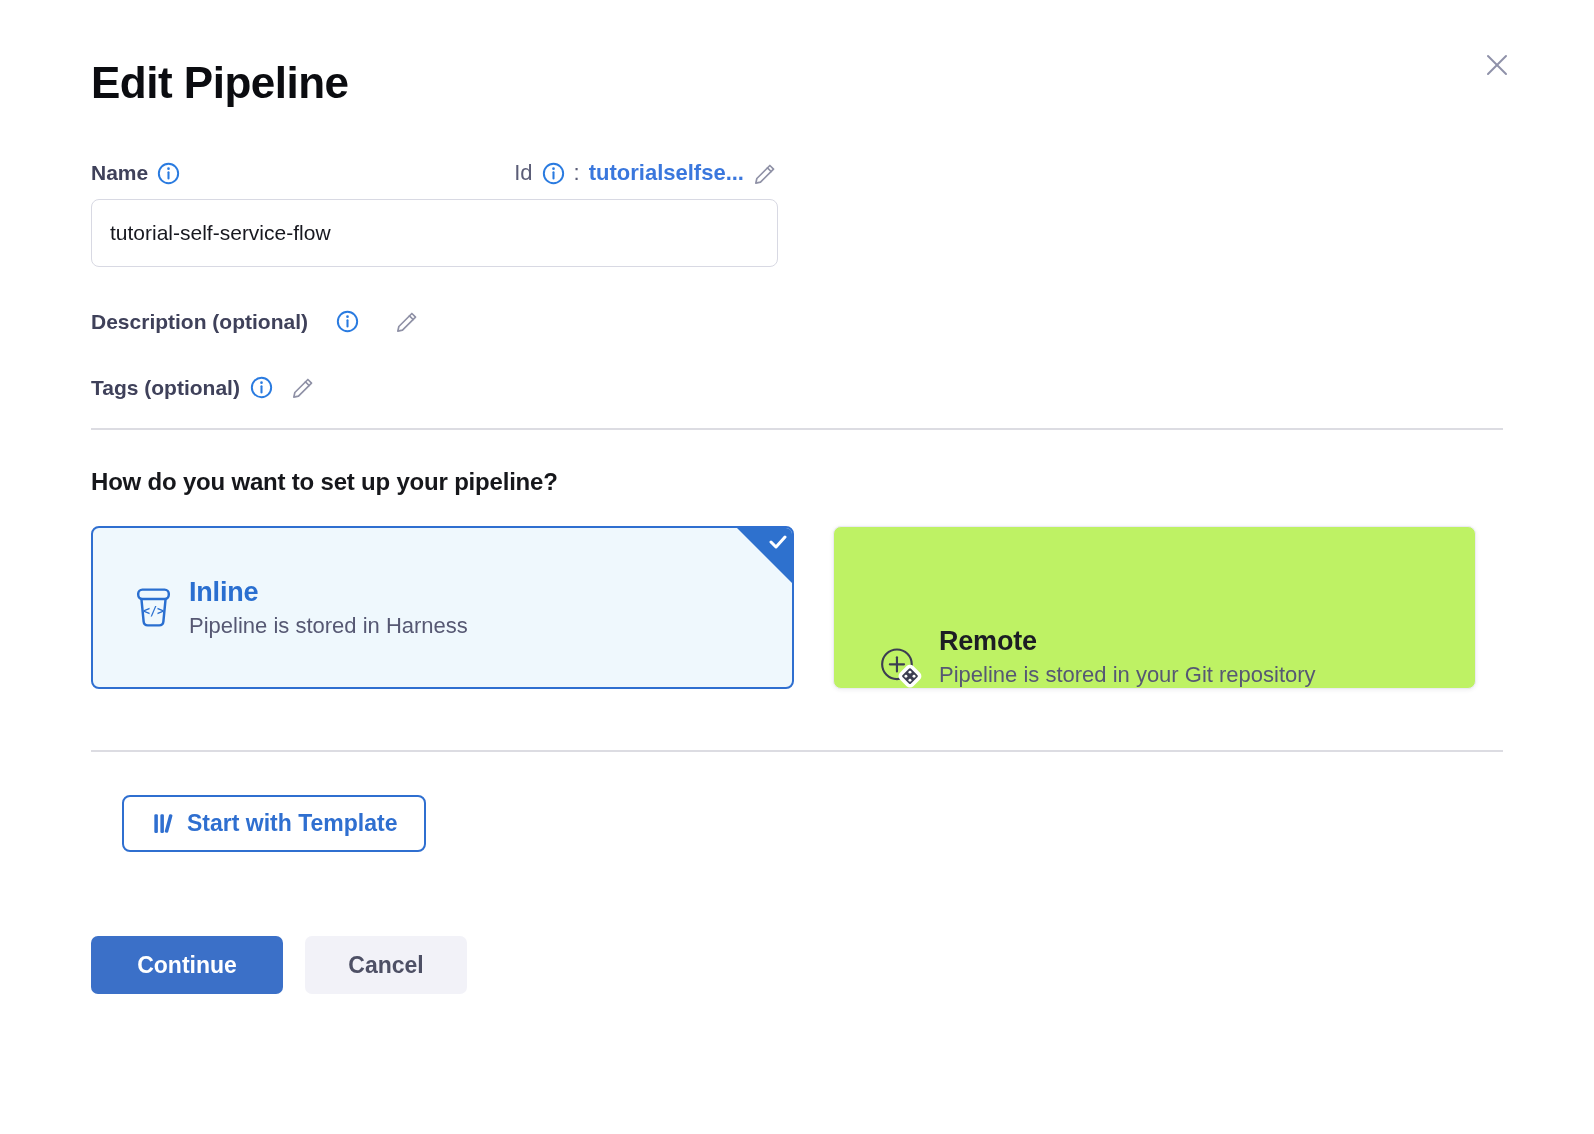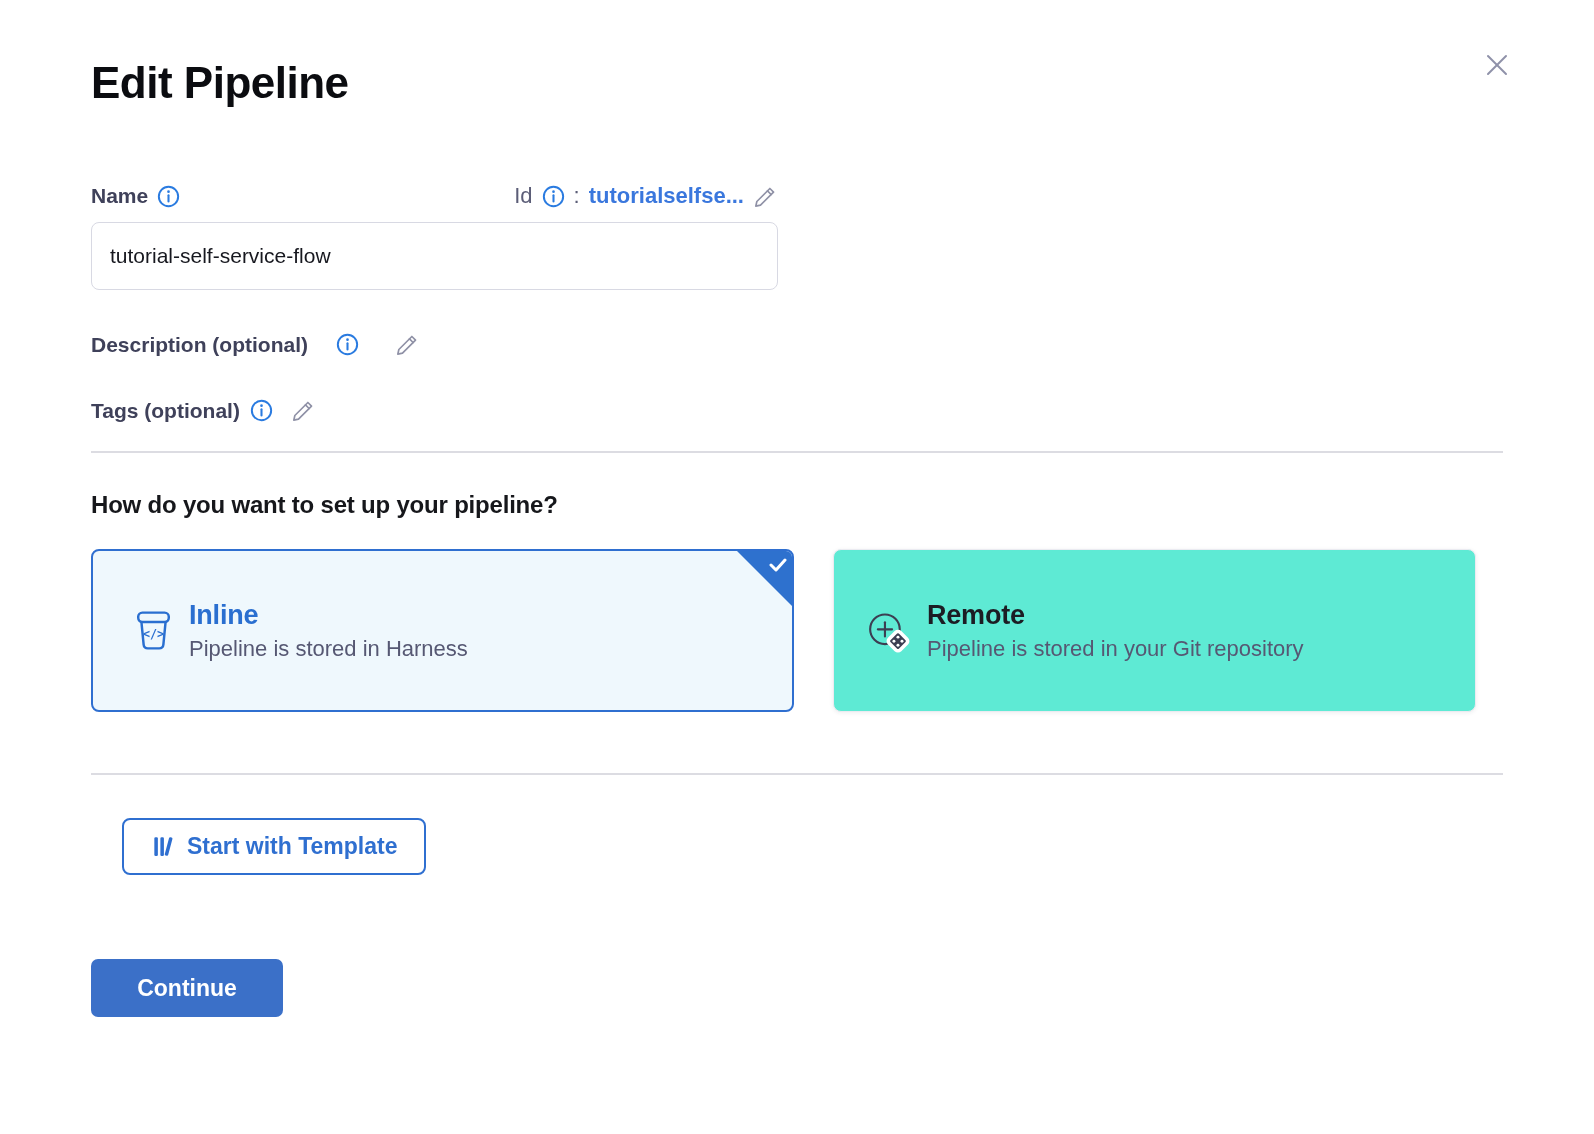--- a/index.html
+++ b/index.html
@@ -22,21 +22,21 @@
 
   
   .title {
     padding-top: 58px;
     font-size: 44px; font-weight: 800; letter-spacing: -0.5px;
     color: #0b0c10;
   }
 
   
   .name-id-row {
-    margin-top: 75px; width: 687px;
+    margin-top: 52px; width: 687px;
     display: flex; justify-content: space-between; align-items: center;
   }
   .label-group { display: inline-flex; align-items: center; gap: 9px; }
   .field-label { font-size: 21px; font-weight: 600; color: #3f415a; }
   .info-icon { display: inline-flex; }
   .id-group { display: inline-flex; align-items: center; gap: 9px; }
   .id-label { font-size: 22px; color: #5b5d77; }
   .id-sep { font-size: 22px; color: #5b5d77; }
   .id-link {
     font-size: 22px; font-weight: 600; color: #3a77dd;
@@ -80,24 +80,25 @@
     cursor: pointer; overflow: hidden;
   }
   .card-inline {
     width: 703px;
     background: #eff8fd;
     border: 2px solid #2f6fd0;
     padding-left: 42px;
   }
   .card-remote {
     width: 643px;
-    background: #5eead4;
+    background: #bef264;
     border: 1px solid #ebebf1;
     box-shadow: 0 1px 4px rgba(40,41,61,0.08);
-    padding-left: 32px;
+    padding-left: 44px;
+    align-items: flex-end;
   }
   .corner-check {
     position: absolute; top: -1px; right: -1px;
     width: 0; height: 0;
     border-top: 57px solid #2e71ce;
     border-left: 57px solid transparent;
   }
   .corner-check svg { position: absolute; top: -50px; right: 6px; }
   .card-icon { display: inline-flex; flex-shrink: 0; }
   .card-text { margin-left: 17px; display: flex; flex-direction: column; gap: 5px; }
@@ -277,15 +278,16 @@
         <rect x="3.2" y="3" width="3.4" height="18" rx="1.2"></rect>
         <rect x="9" y="3" width="3.4" height="18" rx="1.2"></rect>
         <rect x="15.2" y="3" width="3.4" height="18" rx="1.2" transform="rotate(15 16.9 12)"></rect>
       </svg>
     </span>
     <span>Start with Template</span>
   </button>
 
   <div class="actions-row">
     <button class="btn btn-continue">Continue</button>
+    <button class="btn btn-cancel">Cancel</button>
   </div>
 
 </div>
 
 </body></html>

